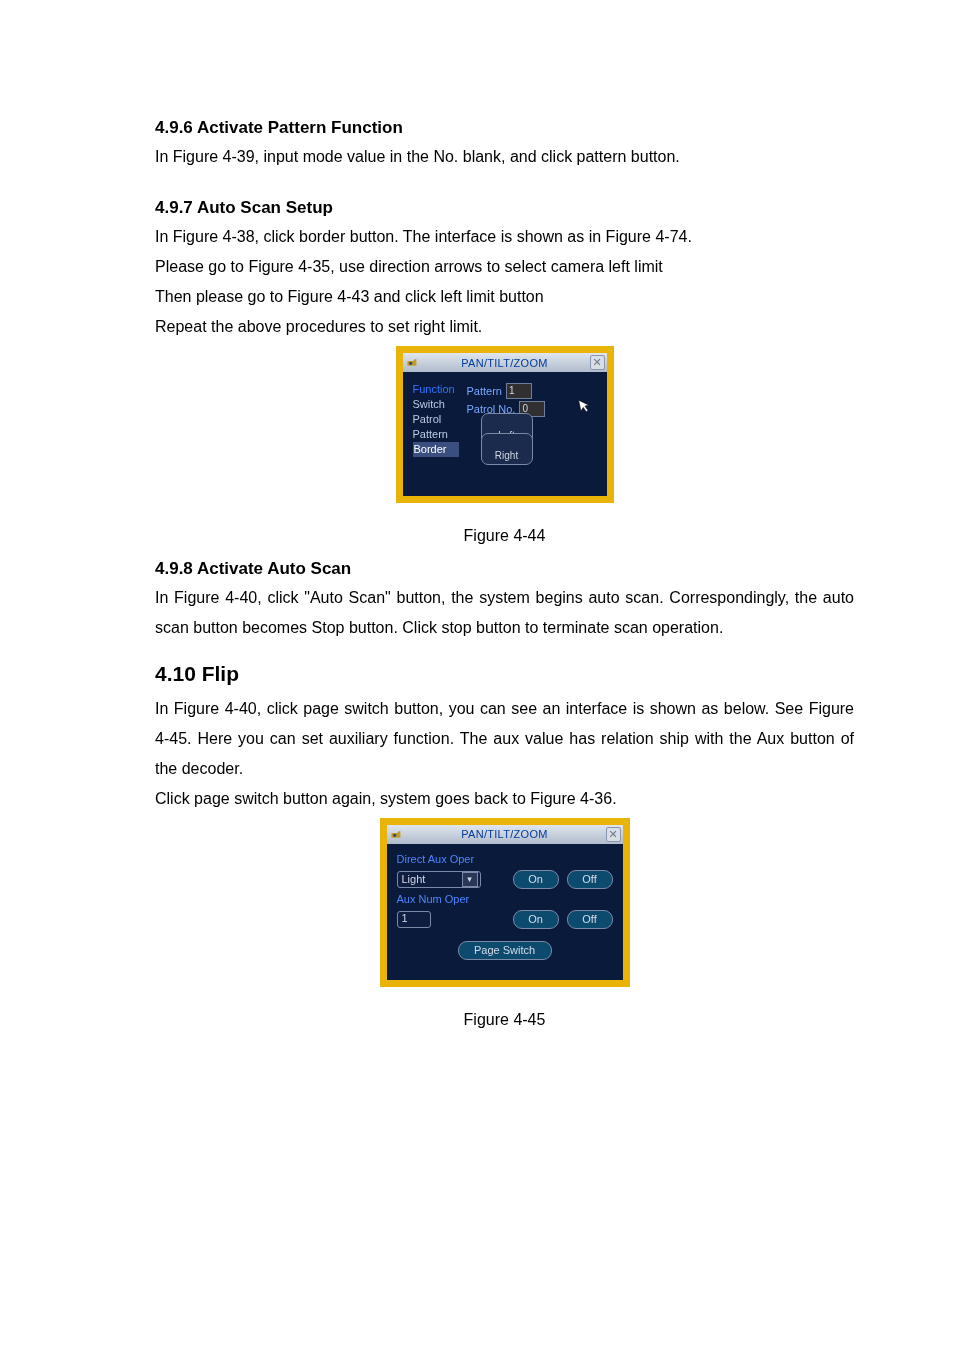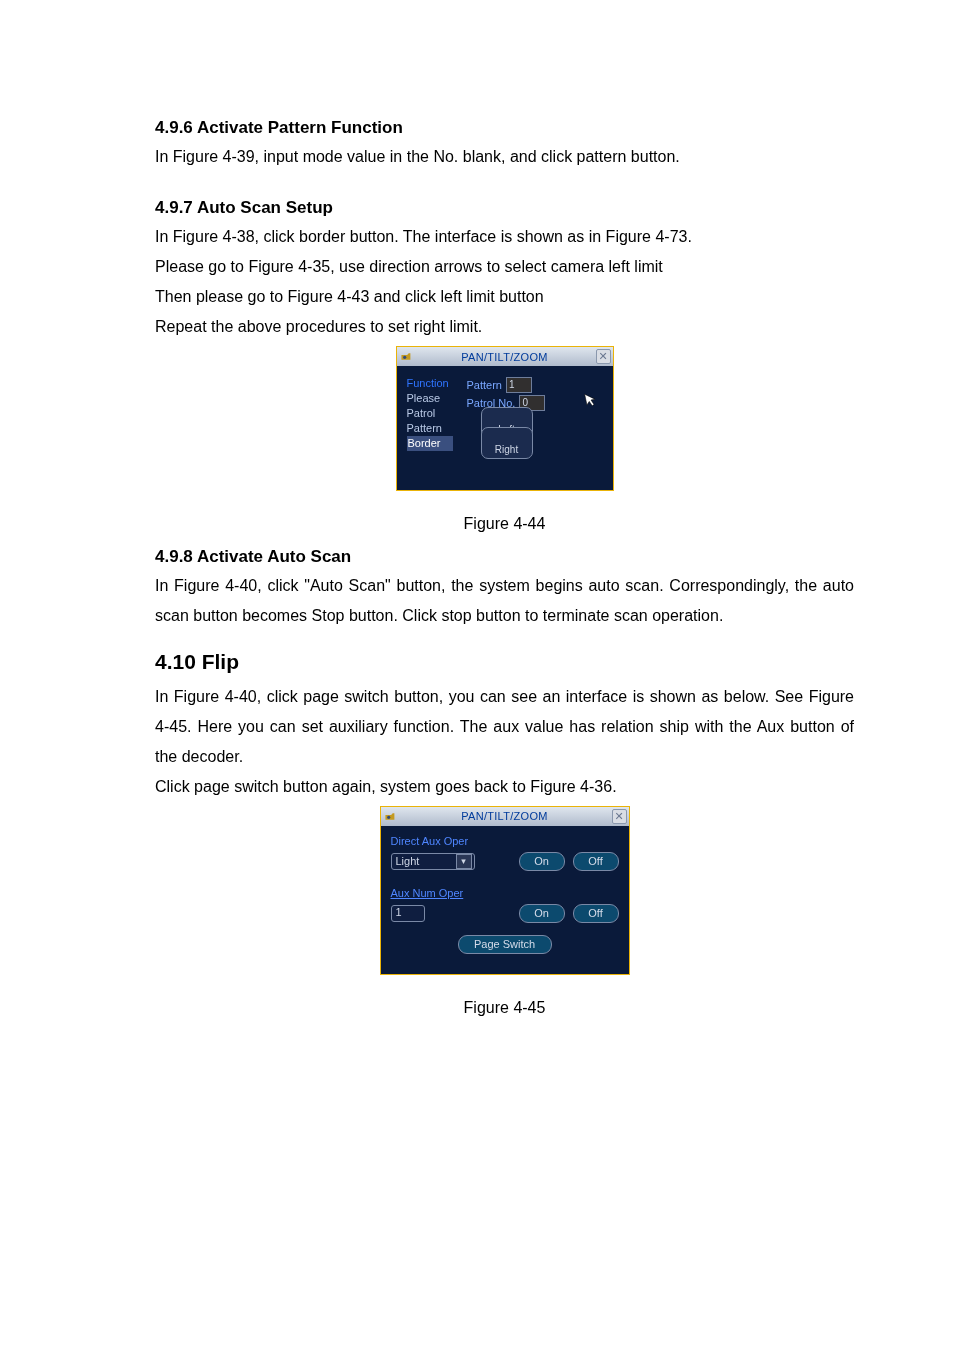--- a/index.html
+++ b/index.html
@@ -33,21 +33,21 @@
   .gap2 { height: 14px; }
   .captionbox {
     text-align: center;
     font-size: 16px;
     margin: 10px 0 14px 0;
   }
   
   .dlg {
     margin: 4px auto 0 auto;
     background: #0a1a3a;
-    border: 1px solid #eab308;
+    border: 7px solid #eab308;
     box-sizing: border-box;
   }
   .dlg1 { width: 218px; }
   .dlg2 { width: 250px; }
   .dlg-titlebar {
     height: 19px;
     background: linear-gradient(#dfe6ee,#b0bbcc);
     display: flex;
     align-items: center;
     position: relative;
@@ -72,21 +72,21 @@
     text-align: center;
     border-radius: 2px;
     box-sizing: border-box;
   }
   .dlg-body {
     padding: 10px 8px 14px 10px;
     font-size: 11px;
   }
   .dlg1 .dlg-body {
     display: flex;
-    gap: 14px;
+    gap: 8px;
     position: relative;
     height: 100px;
   }
   .funclist {
     width: 46px;
     color: #b9c9e6;
   }
   .funclist div { line-height: 15px; }
   .func-head { color: #2f74ff; }
   .func-sel { background: #3a4f7f; color: #fff; padding: 0 1px;}
@@ -173,40 +173,40 @@
 <body>
 
 <div class="page">
 
   <p class="h3">4.9.6 Activate Pattern Function</p>
   <p class="para">In  Figure 4-39, input mode value in the No. blank, and click pattern button.</p>
 
   <div class="gap"></div>
 
   <p class="h3">4.9.7 Auto Scan Setup</p>
-  <p class="para">In  Figure 4-38, click border button. The interface is shown as in  Figure 4-73.</p>
+  <p class="para">In  Figure 4-38, click border button. The interface is shown as in  Figure 4-74.</p>
   <p class="para">Please go to  Figure 4-35, use direction arrows to select camera left limit</p>
   <p class="para">Then please go to  Figure 4-43 and click left limit button</p>
   <p class="para">Repeat the above procedures to set right limit.</p>
 
   <div class="dlg dlg1">
     <div class="dlg-titlebar">
       <span class="dlg-icon">
         <svg width="13" height="13" viewBox="0 0 16 16">
             <path fill="#c49a20" d="M3 6h7l2-2h2v8H3z"></path>
             <circle cx="7" cy="9" r="2" fill="#304a7a"></circle>
           </svg>
       </span>
       <span class="dlg-title">PAN/TILT/ZOOM</span>
       <span class="dlg-close">✕</span>
     </div>
     <div class="dlg-body">
       <div class="funclist">
         <div class="func-head">Function</div>
-        <div>Please</div>
+        <div>Switch</div>
         <div>Patrol</div>
         <div>Pattern</div>
         <div class="func-sel">Border</div>
       </div>
       <div class="midcol">
         <div class="midrow">
           <span>Pattern</span>
           <span class="numbox">1</span>
         </div>
         <div class="midrow">
@@ -253,21 +253,21 @@
       <div class="sec-label">Direct Aux Oper</div>
       <div class="row2">
         <div class="selbox">
           <span>Light</span>
           <span class="dd">▾</span>
         </div>
         <span style="flex:1"></span>
         <span class="pillbtn">On</span>
         <span class="pillbtn">Off</span>
       </div>
-      <div class="sec-label" style="margin-top:16px;text-decoration:underline;">Aux Num Oper</div>
+      <div class="sec-label" style="margin-top:4px;">Aux Num Oper</div>
       <div class="row2">
         <span class="numinput">1</span>
         <span style="flex:1"></span>
         <span class="pillbtn">On</span>
         <span class="pillbtn">Off</span>
       </div>
       <div class="ps-row">
         <span class="pillbtn" style="min-width:78px;text-align:center;">Page Switch</span>
       </div>
     </div>

